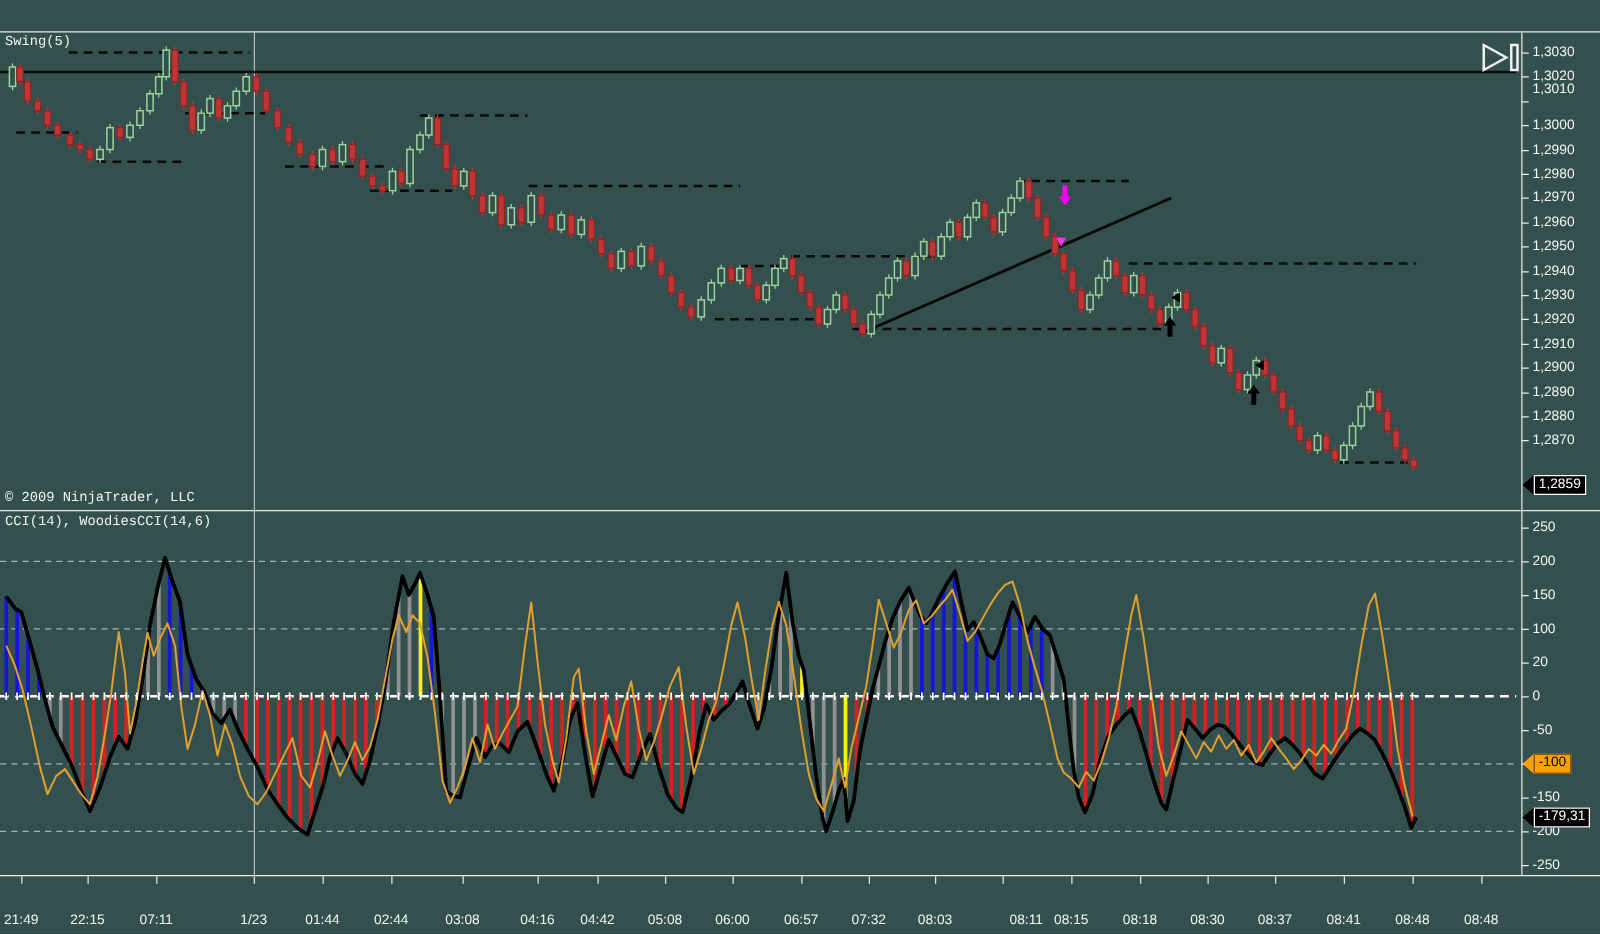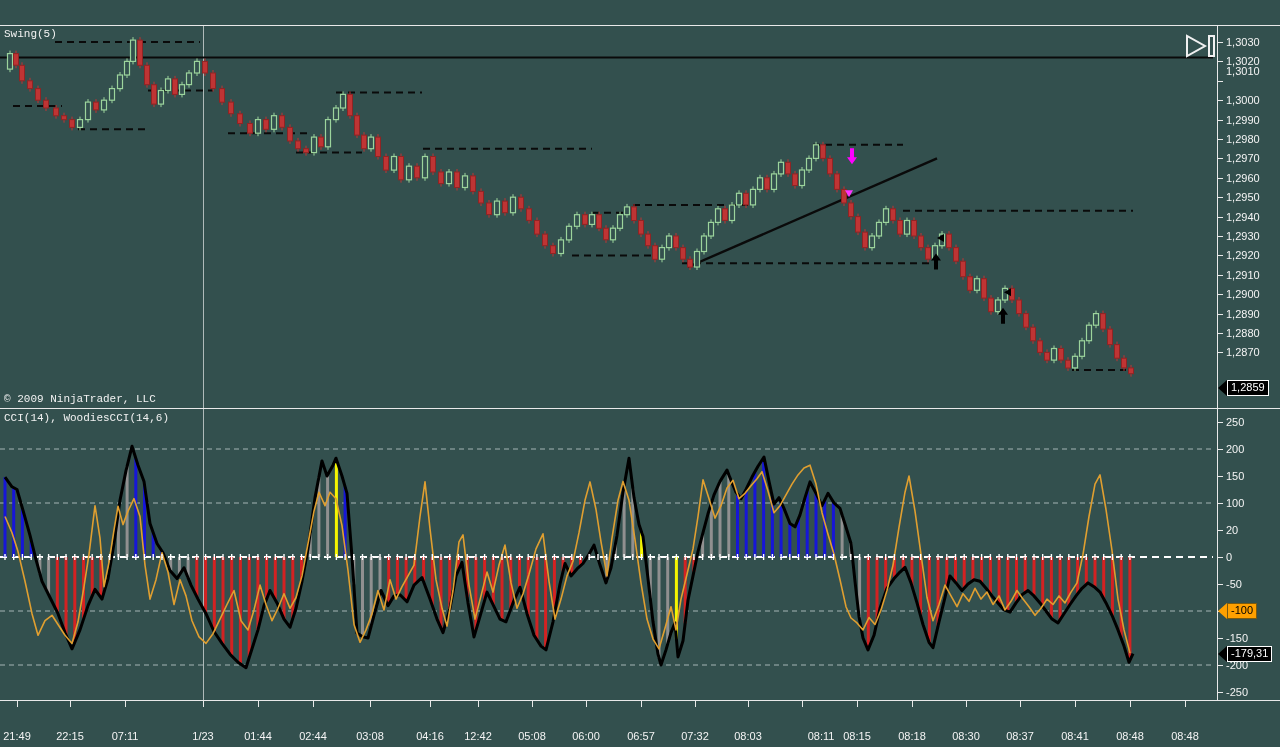--- a/index.html
+++ b/index.html
@@ -738,21 +738,21 @@
        <div class="tlabel" style="left:203px">1/23</div>
       <div class="ttick" style="left:258px"></div>
        <div class="tlabel" style="left:258px">01:44</div>
       <div class="ttick" style="left:313px"></div>
        <div class="tlabel" style="left:313px">02:44</div>
       <div class="ttick" style="left:370px"></div>
        <div class="tlabel" style="left:370px">03:08</div>
       <div class="ttick" style="left:430px"></div>
        <div class="tlabel" style="left:430px">04:16</div>
       <div class="ttick" style="left:478px"></div>
-       <div class="tlabel" style="left:478px">12:42</div>
+       <div class="tlabel" style="left:478px">04:42</div>
       <div class="ttick" style="left:532px"></div>
        <div class="tlabel" style="left:532px">05:08</div>
       <div class="ttick" style="left:586px"></div>
        <div class="tlabel" style="left:586px">06:00</div>
       <div class="ttick" style="left:641px"></div>
        <div class="tlabel" style="left:641px">06:57</div>
       <div class="ttick" style="left:695px"></div>
        <div class="tlabel" style="left:695px">07:32</div>
       <div class="ttick" style="left:748px"></div>
        <div class="tlabel" style="left:748px">08:03</div>

